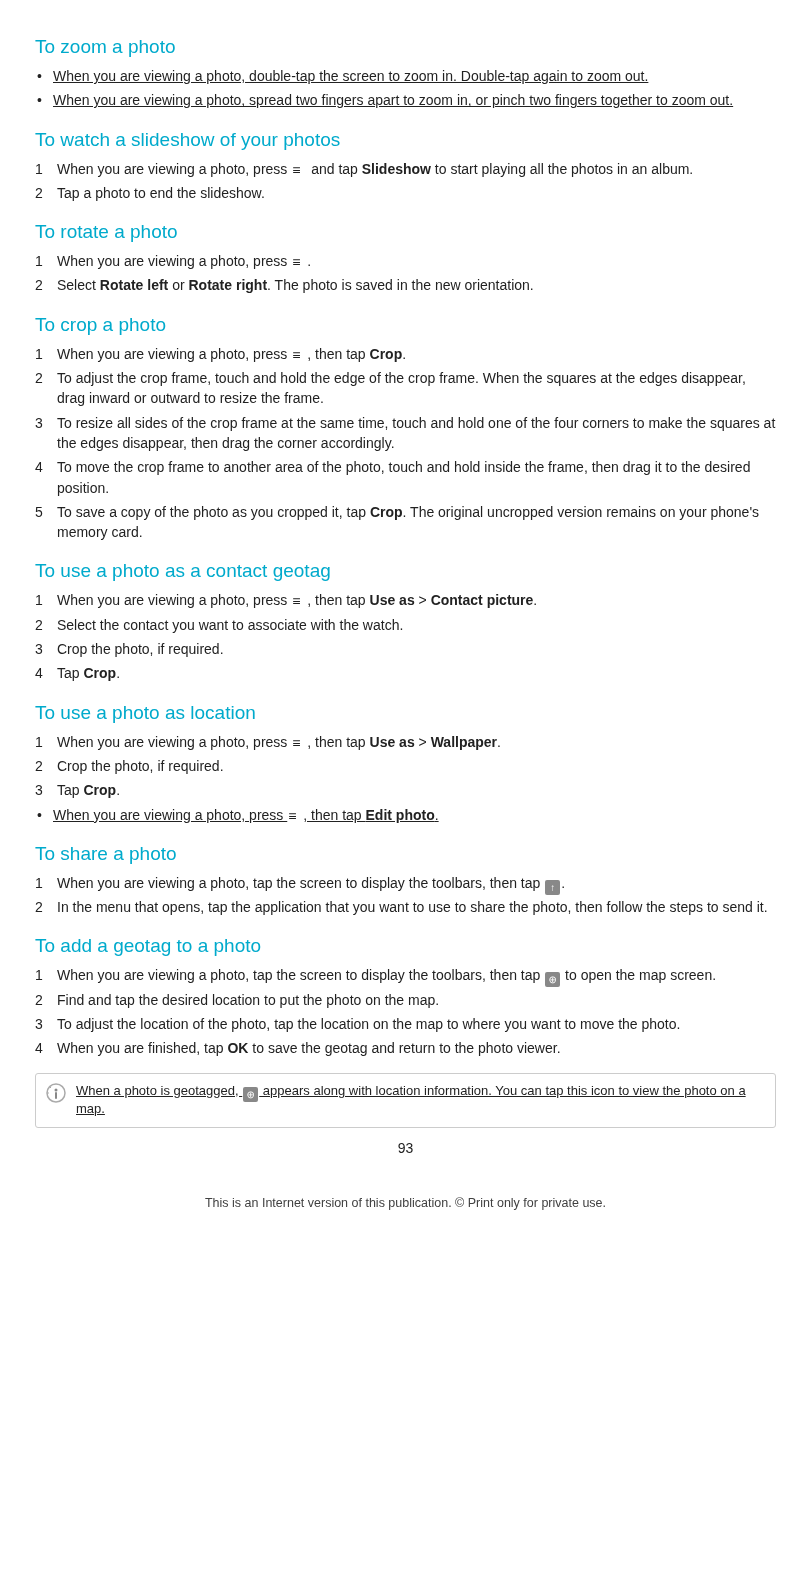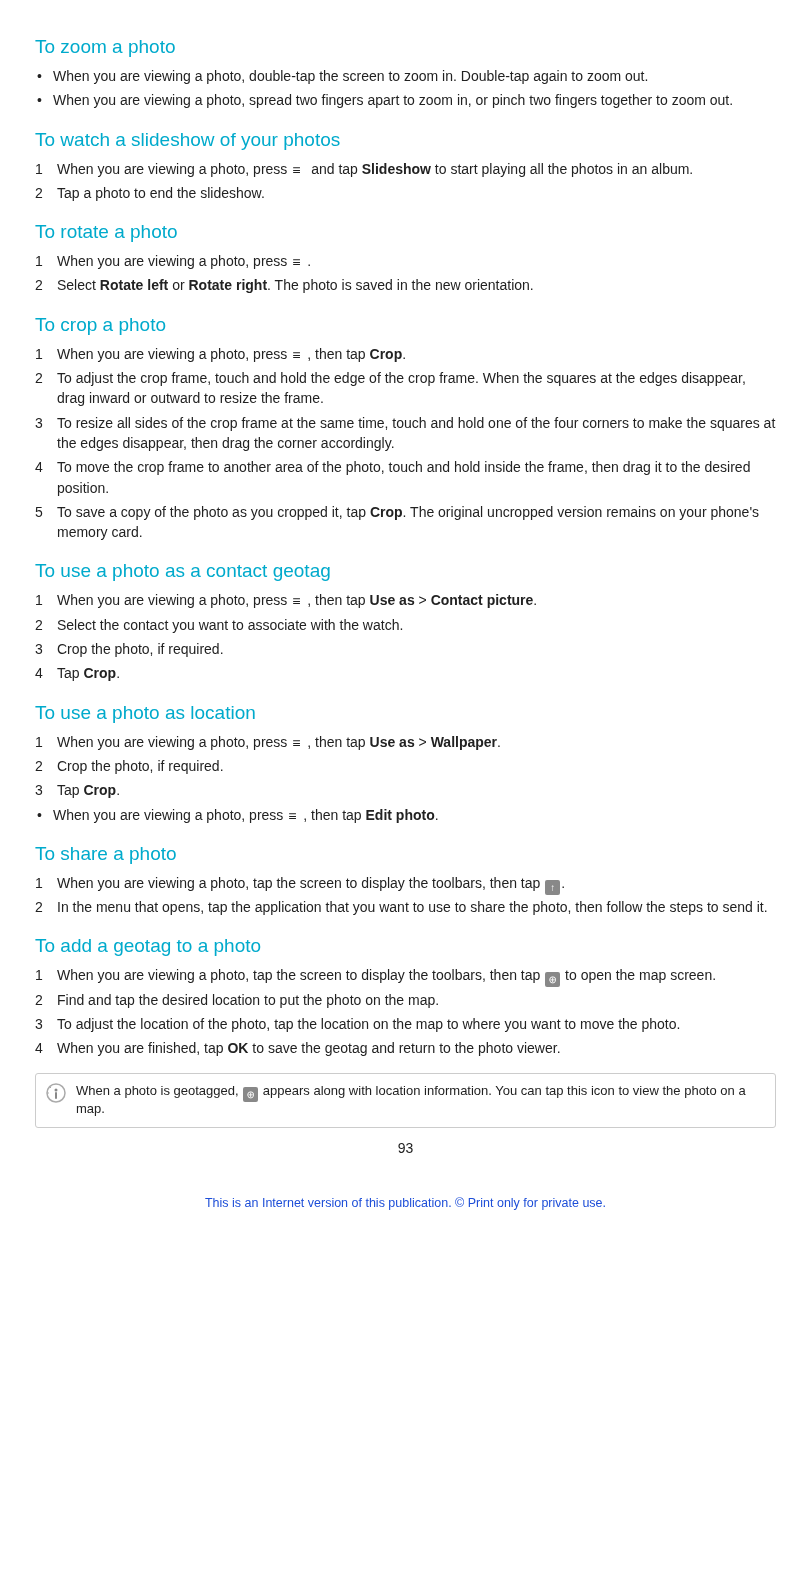--- a/index.html
+++ b/index.html
@@ -16,20 +16,21 @@
       color: #00aacc;
       font-size: 19px;
       font-weight: normal;
       margin-top: 18px;
       margin-bottom: 8px;
     }
     .bullet-list {
       list-style: none;
       padding: 0;
       margin: 0 0 0 0;
+      text-decoration: underline;
     }
     .bullet-list li {
       padding-left: 18px;
       position: relative;
       margin-bottom: 4px;
       line-height: 1.45;
     }
     .bullet-list li::before {
       content: "•";
       position: absolute;
@@ -65,40 +66,41 @@
     .menu-icon::before {
       content: "≡";
       font-size: 14px;
       color: #222;
     }
     b, strong {
       font-weight: bold;
     }
     .page-footer {
       text-align: center;
-      color: #1d4ed8;
+      color: #404040;
       font-size: 12.5px;
       margin-top: 40px;
     }
     .page-number {
       text-align: center;
       color: #222;
       font-size: 14px;
       margin-top: 12px;
       margin-bottom: 8px;
     }
     .tip-box {
       display: flex;
       align-items: flex-start;
       margin-top: 14px;
       margin-bottom: 4px;
       border: 1px solid #ccc;
       border-radius: 3px;
       padding: 8px 10px;
       background: #fff;
+      text-decoration: underline;
     }
     .tip-icon {
       margin-right: 10px;
       margin-top: 1px;
       min-width: 20px;
     }
     .tip-text {
       font-size: 13px;
       line-height: 1.45;
       color: #222;

